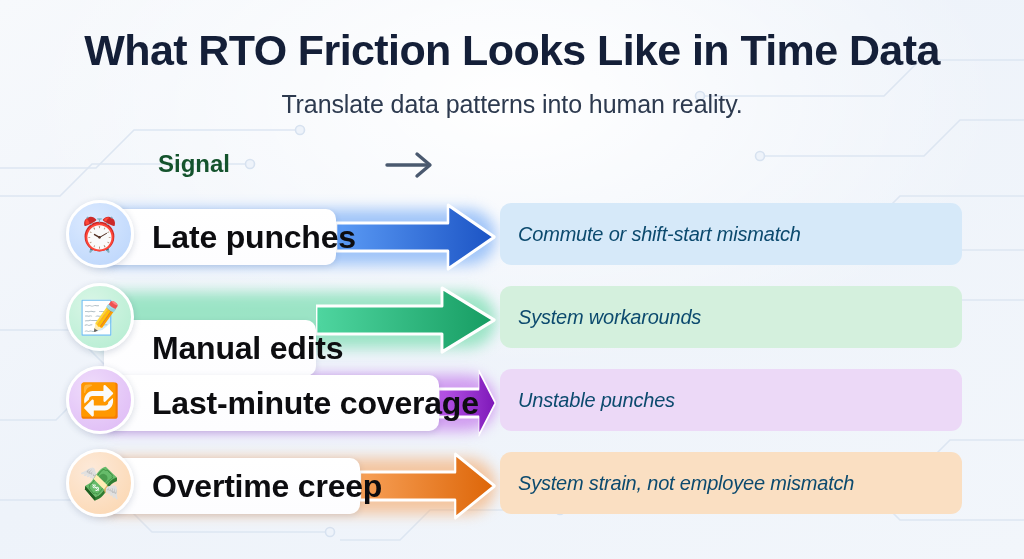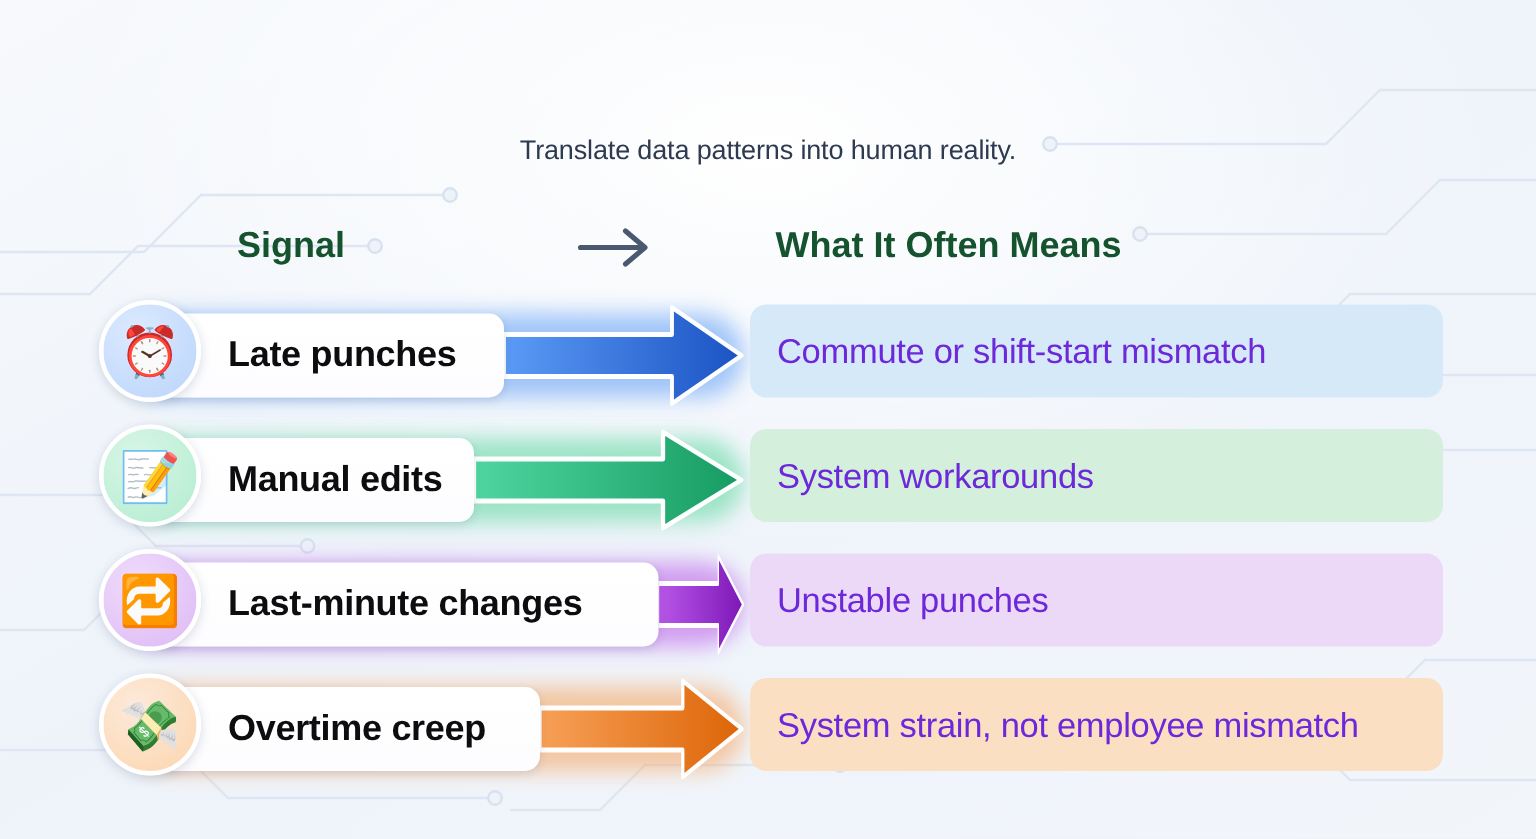--- a/index.html
+++ b/index.html
@@ -40,21 +40,21 @@
     font-weight: bold;
     color: #141f38;
     letter-spacing: -0.6px;
     white-space: nowrap;
   }
   .subtitle {
     position: absolute;
     left: 0; right: 0;
     top: 90px;
     text-align: center;
-    font-size: 18px;
+    font-size: 25px;
     color: #2d3a4f;
     letter-spacing: -0.1px;
   }
   
   .col-head {
     position: absolute;
     top: 150px;
     font-size: 24px;
     font-weight: bold;
     color: #14532d;
@@ -120,21 +120,21 @@
     top: 14px;
     height: 56px;
     background: linear-gradient(180deg, #ffffff 0%, #fdfdff 100%);
     border-radius: 10px;
     display: flex;
     align-items: center;
     box-shadow: 0 2px 6px rgba(40,60,100,0.13);
     z-index: 2;
   }
   .label-text {
-    font-size: 24px;
+    font-size: 32px;
     font-weight: bold;
     color: #0d0d10;
     letter-spacing: -0.2px;
     white-space: nowrap;
     padding-left: 48px;
     padding-right: 14px;
   }
 
   
   .arrow-wrap {
@@ -150,25 +150,26 @@
     position: absolute;
     left: 500px;
     top: 8px;
     width: 462px;
     height: 62px;
     border-radius: 11px;
     display: flex;
     align-items: center;
   }
   .outcome-text {
-    font-size: 23px;
-    color: #6d28d9;
+    font-size: 20px;
+    color: #0c4a6e;
     letter-spacing: -0.2px;
     white-space: nowrap;
     padding-left: 18px;
+    font-style: italic;
   }
 </style>
 </head>
 <body>
 
 <div id="canvas">
 
   <div class="bg-wash"></div>
 
   <svg class="circuit" viewBox="0 0 1024 559" preserveAspectRatio="none">
@@ -196,32 +197,32 @@
       <circle cx="700" cy="96" r="4.5"></circle>
       <circle cx="760" cy="156" r="4.5"></circle>
       <circle cx="700" cy="232" r="4.5"></circle>
       <circle cx="720" cy="214" r="4.5"></circle>
       <circle cx="800" cy="336" r="4.5"></circle>
       <circle cx="820" cy="476" r="4.5"></circle>
       <circle cx="560" cy="510" r="4.5"></circle>
     </g>
   </svg>
 
+  <div class="title">What RTO Friction Looks Like in Time Data</div>
   <div class="subtitle">Translate data patterns into human reality.</div>
 
   <div class="col-head signal">Signal</div>
 
   <svg class="head-arrow" viewBox="0 0 54 30">
     <g stroke="#4a596f" stroke-width="3.4" fill="none" stroke-linecap="round" stroke-linejoin="round">
       <line x1="4" y1="15" x2="46" y2="15"></line>
       <polyline points="34,4 47,15 34,26"></polyline>
     </g>
   </svg>
 
-  <div class="col-head means">What It Often Means</div>
 
   <div class="row row-r1">
     <div class="row-glow" style="width: 410px; background: rgb(91, 155, 245);"></div>
     <div class="icon-bubble" style="background: radial-gradient(circle at 36% 30%, rgb(220, 234, 255) 0%, rgb(185, 212, 251) 100%);">
       <span class="icon-glyph">⏰</span>
     </div>
     <div class="label-pill" style="width: 232px;">
       <span class="label-text">Late punches</span>
     </div>
     <div class="arrow-wrap" style="left: 336px; width: 160px;">
@@ -238,21 +239,21 @@
     <div class="outcome" style="background: rgb(214, 233, 249);">
       <span class="outcome-text">Commute or shift-start mismatch</span>
     </div>
   </div>
 
   <div class="row row-r2">
     <div class="row-glow" style="width: 410px; background: rgb(87, 215, 155);"></div>
     <div class="icon-bubble" style="background: radial-gradient(circle at 36% 30%, rgb(217, 246, 230) 0%, rgb(178, 236, 208) 100%);">
       <span class="icon-glyph">📝</span>
     </div>
-    <div class="label-pill" style="width: 212px;">
+    <div class="label-pill" style="width: 212px; margin-top: 28px;">
       <span class="label-text">Manual edits</span>
     </div>
     <div class="arrow-wrap" style="left: 316px; width: 180px;">
       <svg class="arrow-svg" viewBox="0 0 200 72" preserveAspectRatio="none">
         <defs>
           <linearGradient id="ag1" x1="0" y1="0" x2="1" y2="0">
             <stop offset="0%" stop-color="#4fd6a0"></stop>
               <stop offset="100%" stop-color="#169c62"></stop>
           </linearGradient>
         </defs>
@@ -263,21 +264,21 @@
       <span class="outcome-text">System workarounds</span>
     </div>
   </div>
 
   <div class="row row-r3">
     <div class="row-glow" style="width: 410px; background: rgb(184, 87, 232);"></div>
     <div class="icon-bubble" style="background: radial-gradient(circle at 36% 30%, rgb(239, 220, 251) 0%, rgb(221, 184, 245) 100%);">
       <span class="icon-glyph">🔁</span>
     </div>
     <div class="label-pill" style="width: 335px;">
-      <span class="label-text">Last-minute changes</span>
+      <span class="label-text">Last-minute coverage</span>
     </div>
     <div class="arrow-wrap" style="left: 439px; width: 57px;">
       <svg class="arrow-svg" viewBox="0 0 200 72" preserveAspectRatio="none">
         <defs>
           <linearGradient id="ag2" x1="0" y1="0" x2="1" y2="0">
             <stop offset="0%" stop-color="#b857e8"></stop>
               <stop offset="100%" stop-color="#7d17b8"></stop>
           </linearGradient>
         </defs>
         <path d="M0 22 L140 22 L140 4 L198 36 L140 68 L140 50 L0 50 Z" fill="url(#ag2)" stroke="#ffffff" stroke-width="3.2" stroke-linejoin="round"></path>

